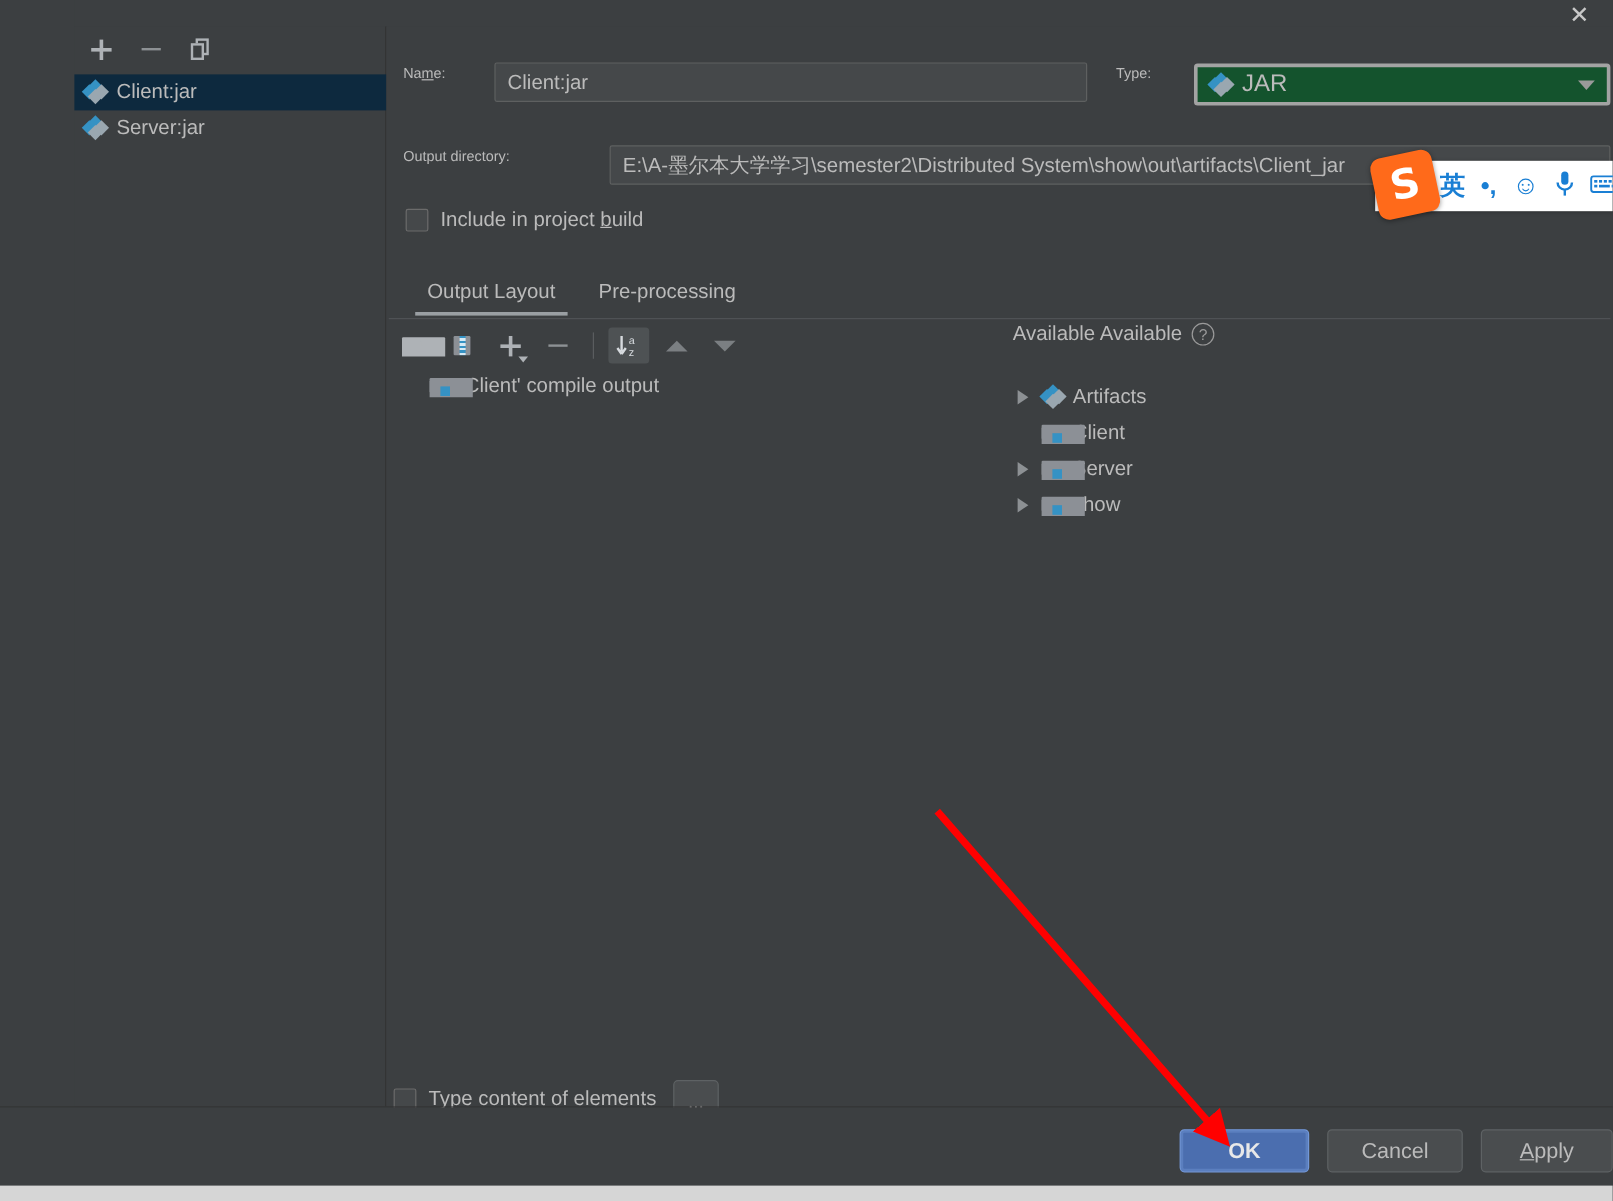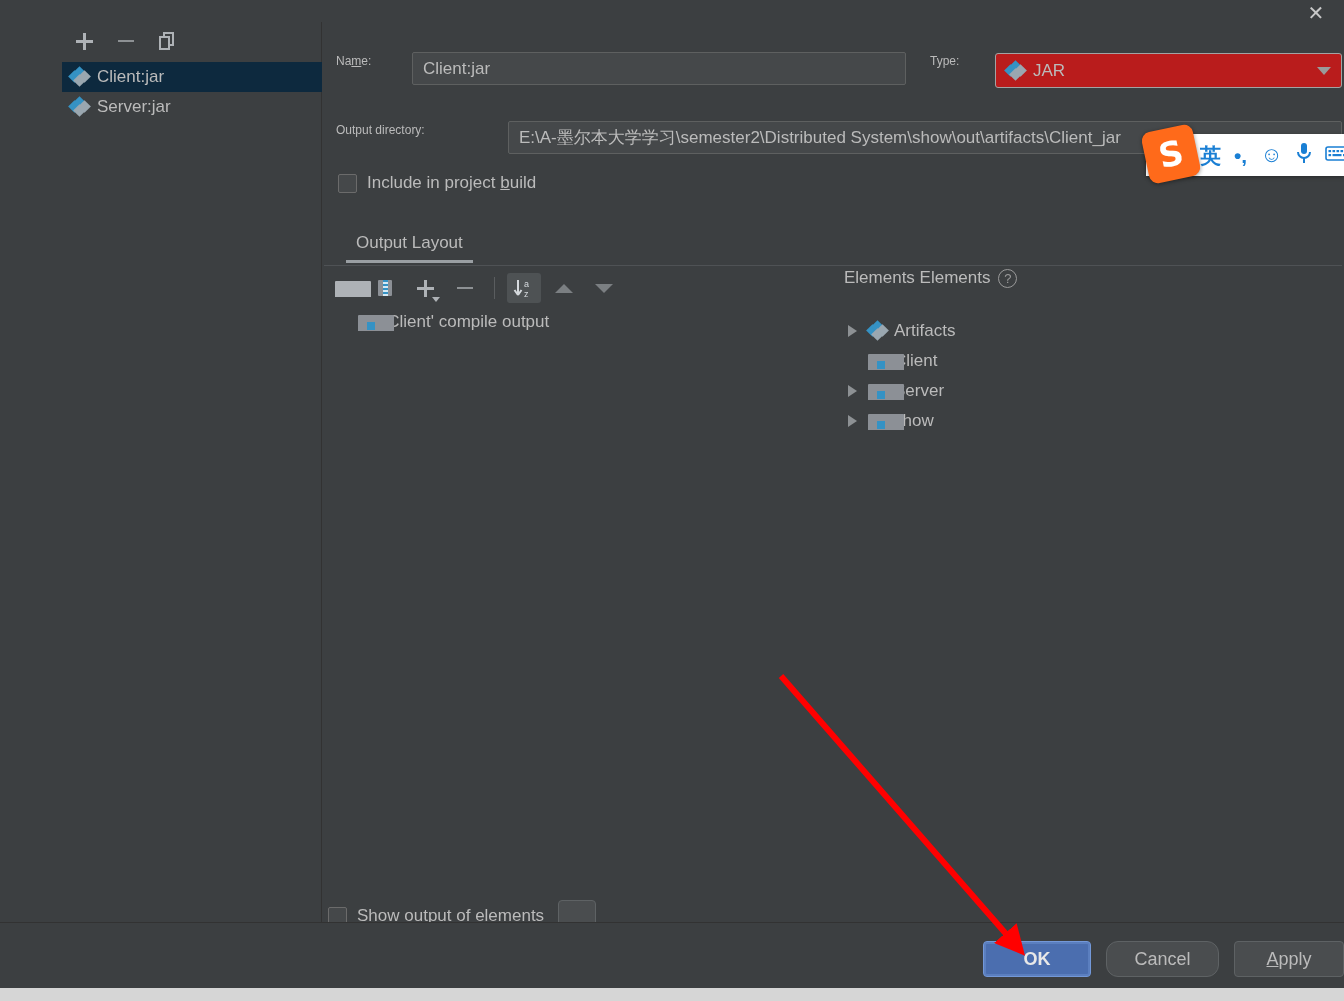--- a/index.html
+++ b/index.html
@@ -144,24 +144,24 @@
   .field-label u { text-decoration: underline; }
   .text-input {
     background: #45484a; border: 1px solid #5e6060;
     color: #bbbbbb; font-size: 17px;
     padding: 6px 10px;
     height: 33px; line-height: 19px;
     white-space: nowrap; overflow: hidden;
     border-radius: 2px;
   }
   .combo {
-    background: #b91c1c; border: 1px solid #a3a3a3;
+    background: #14532d; border: 3px solid #a3a3a3;
     height: 35px; border-radius: 3px;
     display: flex; align-items: center; gap: 9px;
-    padding: 0 10px; color: #bbbbbb; font-size: 17px;
+    padding: 0 10px; color: #bbbbbb; font-size: 20px;
     cursor: pointer;
   }
   .combo .caret {
     margin-left: auto;
     width: 0; height: 0;
     border-left: 7px solid transparent; border-right: 7px solid transparent;
     border-top: 8px solid #9a9a9a;
   }
 
   
@@ -408,20 +408,23 @@
 
       <div class="cb-row" style="position:absolute; left:16px; top:151px;">
         <span class="cb-box"></span>
         <span class="cb-label">Include in project <u>b</u>uild</span>
       </div>
 
       <div class="tabs">
         <div class="tab active">
           <span>Output Layout</span>
         </div>
+        <div class="tab">
+          <span>Pre-processing</span>
+        </div>
       </div>
       <div class="tab-sep"></div>
 
       <div class="layout-toolbar">
         <div class="lt-btn">
           <span class="folderplus-icon">
               <span class="tab"></span>
               <span class="body"></span>
               <span class="plusv"></span>
               <span class="plush"></span>
@@ -465,21 +468,21 @@
               <span class="tab"></span>
               <span class="body"></span>
               <span class="badge"></span>
             </span>
           <span>'Client' compile output</span>
         </div>
       </div>
 
       <div class="avail-pane">
         <div class="avail-header">
-          <span>Elements Elements</span>
+          <span>Available Available</span>
           <span class="help-icon">?</span>
         </div>
         <div style="margin-top:22px;">
           <div class="tree-row" style="padding-left:10px;">
             <span class="expander">
                 <span class="arrow"></span>
               </span>
             <span class="diamond-icon">
                 <i class="d1"></i>
                 <i class="d2"></i>
@@ -520,32 +523,32 @@
                 <span class="badge"></span>
               </span>
             <span>show</span>
           </div>
         </div>
       </div>
 
       <div class="show-content-row">
         <div class="cb-row">
           <span class="cb-box"></span>
-          <span class="cb-label">Show output of elements</span>
+          <span class="cb-label">Type content of elements</span>
         </div>
         <div class="dots-btn">...</div>
       </div>
 
     </div>
 
     <div class="content-bottom-sep"></div>
 
     <div class="footer">
       <div class="btn btn-ok" style="left:983px; width:108px;">OK</div>
-      <div class="btn btn-default" style="left:1106px; width:113px;border-radius:12px;">Cancel</div>
+      <div class="btn btn-default" style="left:1106px; width:113px;">Cancel</div>
       <div class="btn btn-default" style="left:1234px; width:110px;">
         <span><u>A</u>pply</span>
       </div>
 
     </div>
 
   </div>
 
   <div class="ime-bar">
     <span class="ime-item">英</span>

